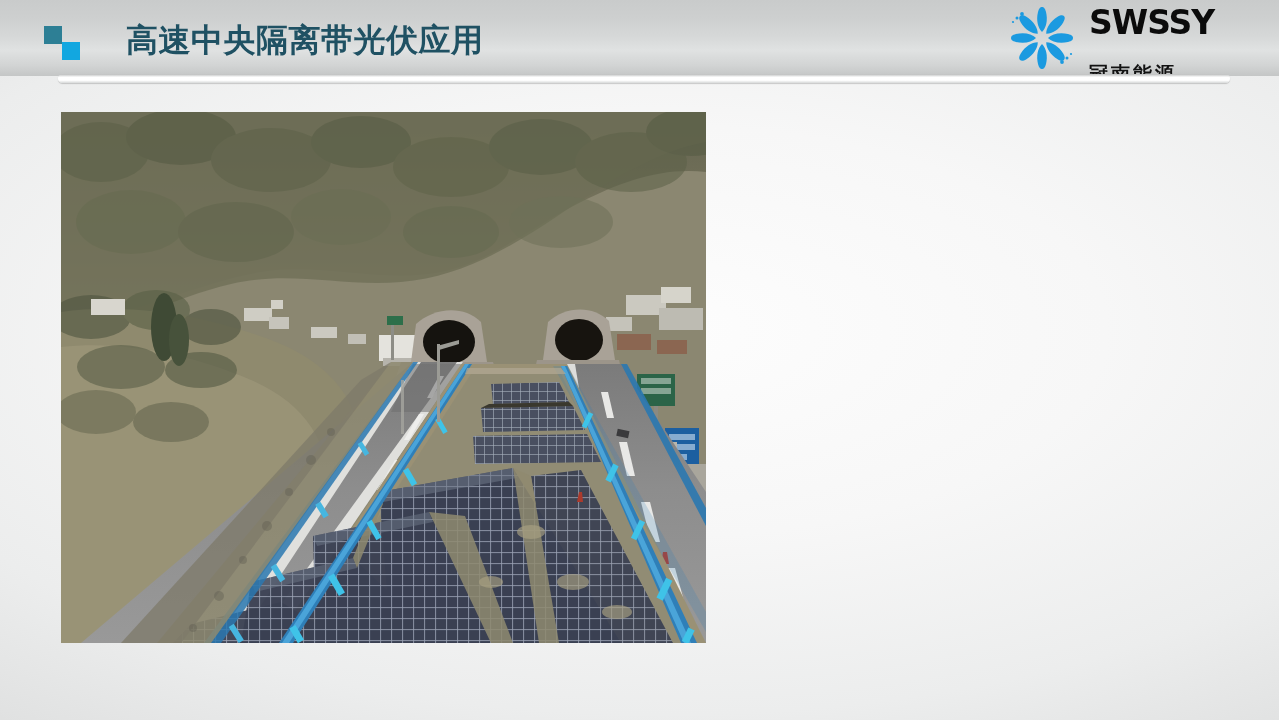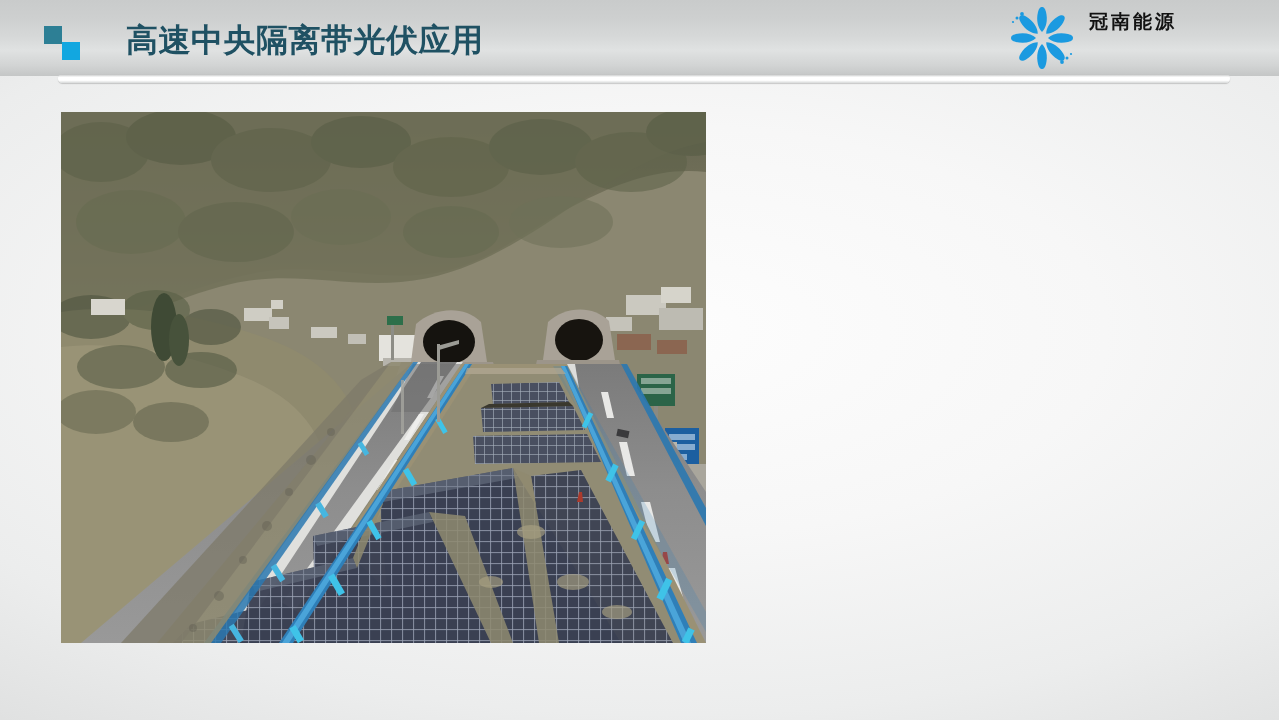--- a/index.html
+++ b/index.html
@@ -82,21 +82,21 @@
     letter-spacing: -1px;
     line-height: 34px;
   }
   #logo-subtext {
     font-family: "DejaVu Sans", "Liberation Sans", sans-serif;
     font-size: 19px;
     font-weight: bold;
     color: #121212;
     letter-spacing: 3px;
     line-height: 26px;
-    margin-top: 2px;
+    margin-top: 20px;
   }
   
   #photo {
     position: absolute;
     left: 61px; top: 112px;
     width: 645px; height: 531px;
     overflow: hidden;
     background: #6e6a58;
   }
   #photo svg { display: block; }
@@ -163,20 +163,21 @@
               <circle cx="-29" cy="-16" r="1.1"></circle>
               <circle cx="20" cy="24" r="1.9"></circle>
               <circle cx="25" cy="20" r="1.5"></circle>
               <circle cx="29" cy="16" r="1.1"></circle>
             </g>
           </g>
         </svg>
       </div>
 
       <div id="logo-text-wrap">
+        <div id="logo-wordmark">SWSSY</div>
         <div id="logo-subtext">冠南能源</div>
       </div>
     </div>
 
     <div id="sep-bar"></div>
   </div>
 
   <div id="photo">
     <svg width="645" height="531" viewBox="0 0 645 531">
       <defs>

